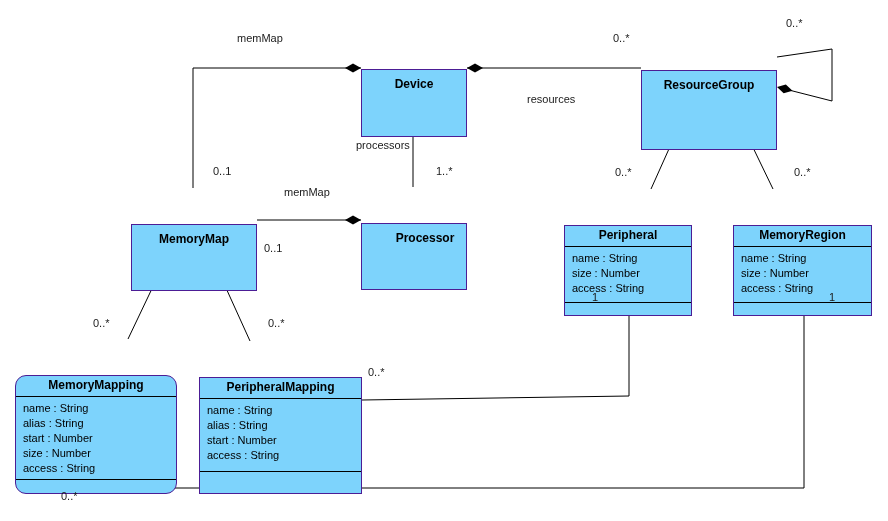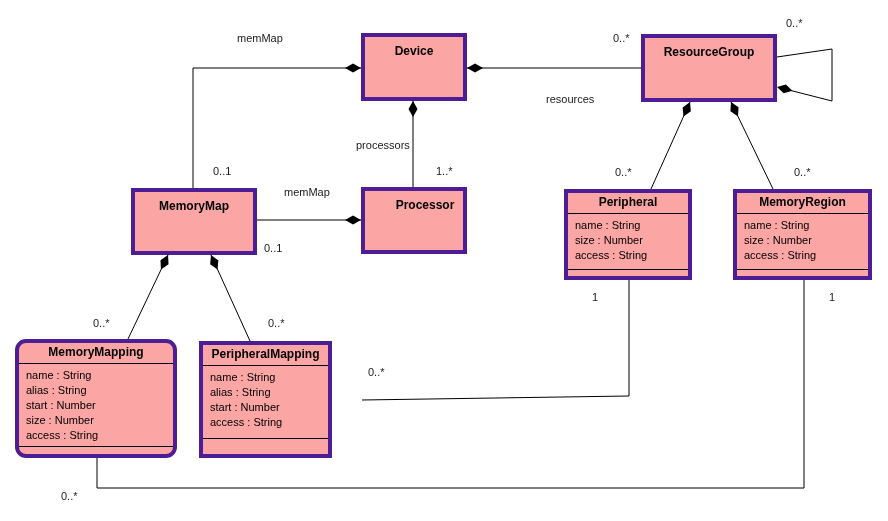--- a/index.html
+++ b/index.html
@@ -6,23 +6,24 @@
   .canvas {
     position: relative;
     width: 888px; height: 521px;
     background: #ffffff;
     font-family: "Liberation Sans", sans-serif;
     overflow: hidden;
   }
   .edges-svg { position: absolute; left: 0; top: 0; width: 888px; height: 521px; }
   .uml-class {
     position: absolute;
-    background: #fca5a5;
-    border: 4px solid #4c1d95;
+    background: #7dd3fc;
+    border: 1px solid #4c1d95;
     box-sizing: border-box;
+    margin-top: 36px;
   }
   .uml-title {
     font-weight: bold;
     font-size: 12px;
     color: #000000;
     text-align: center;
     padding-top: 7px;
     height: 16px;
     white-space: nowrap;
   }
@@ -79,21 +80,21 @@
       <polygon points="0,0 -8,-4.5 -16,0 -8,4.5" transform="translate(731,102) rotate(-116)"></polygon>
       <polygon points="0,0 -8,-4.5 -16,0 -8,4.5" transform="translate(168,255) rotate(-64)"></polygon>
       <polygon points="0,0 -8,-4.5 -16,0 -8,4.5" transform="translate(211,255) rotate(-114)"></polygon>
     </g>
   </svg>
 
   <div class="uml-class" style="left:361px; top:33px; width:106px; height:68px;">
     <div class="uml-title">Device</div>
   </div>
 
-  <div class="uml-class" style="left:641px; top:34px; width:136px; height:68px;">
+  <div class="uml-class" style="left:641px; top:34px; width:136px; height:80px;">
     <div class="uml-title">ResourceGroup</div>
   </div>
 
   <div class="uml-class" style="left:131px; top:188px; width:126px; height:67px;">
     <div class="uml-title">MemoryMap</div>
   </div>
 
   <div class="uml-class" style="left:361px; top:187px; width:106px; height:67px;padding-left:22px;">
     <div class="uml-title">Processor</div>
   </div>
@@ -123,33 +124,33 @@
     <div class="uml-attrs" style="height:83px;">
       <div class="uml-attr">name : String</div>
       <div class="uml-attr">alias : String</div>
       <div class="uml-attr">start : Number</div>
       <div class="uml-attr">size : Number</div>
       <div class="uml-attr">access : String</div>
     </div>
     <div class="uml-empty"></div>
   </div>
 
-  <div class="uml-class compartmented" style="left:199px; top:341px; width:133px; height:117px;">
+  <div class="uml-class compartmented" style="left:199px; top:341px; width:163px; height:117px;">
     <div class="uml-title">PeripheralMapping</div>
     <div class="uml-attrs" style="height:73px;">
       <div class="uml-attr">name : String</div>
       <div class="uml-attr">alias : String</div>
       <div class="uml-attr">start : Number</div>
       <div class="uml-attr">access : String</div>
     </div>
     <div class="uml-empty"></div>
   </div>
 
   <div class="edge-label" style="left:237px; top:32px;">memMap</div>
-  <div class="edge-label" style="left:546px; top:93px;">resources</div>
+  <div class="edge-label" style="left:527px; top:93px;">resources</div>
   <div class="edge-label" style="left:356px; top:139px;">processors</div>
   <div class="edge-label" style="left:284px; top:186px;">memMap</div>
 
   <div class="mult-label" style="left:213px; top:165px;">0..1</div>
   <div class="mult-label" style="left:613px; top:32px;">0..*</div>
   <div class="mult-label" style="left:436px; top:165px;">1..*</div>
   <div class="mult-label" style="left:264px; top:242px;">0..1</div>
   <div class="mult-label" style="left:786px; top:17px;">0..*</div>
   <div class="mult-label" style="left:615px; top:166px;">0..*</div>
   <div class="mult-label" style="left:794px; top:166px;">0..*</div>

